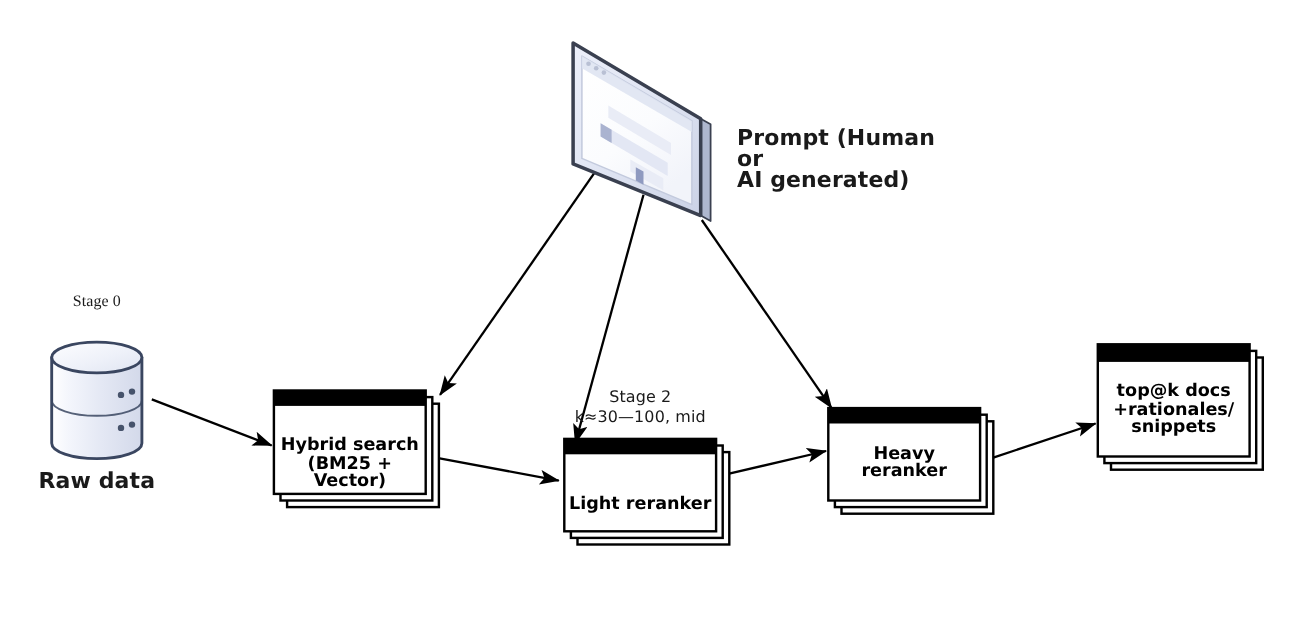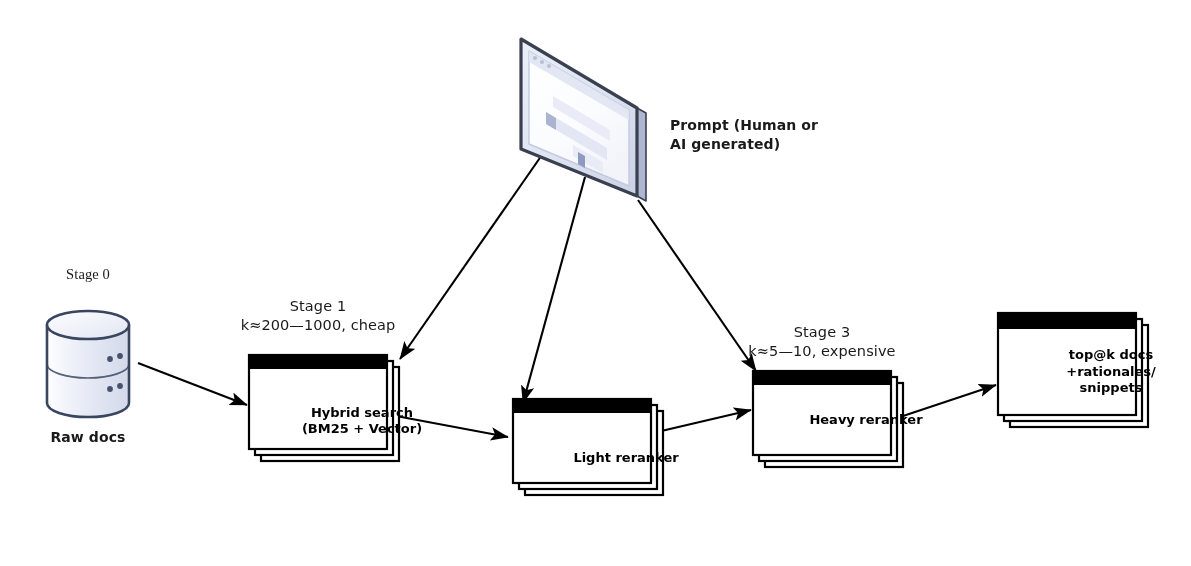--- a/index.html
+++ b/index.html
@@ -29,36 +29,35 @@
     text-align: center;
     color: #1a1a1a;
     font-family: "DejaVu Sans", sans-serif;
     font-size: 14.5px;
     line-height: 19px;
     white-space: pre-line;
     letter-spacing: 0.1px;
   }
   .caption-bold {
     font-weight: bold;
-    font-size: 14px;
+    font-size: 20px;
     line-height: 19px;
   }
   .boxtext {
     position: absolute;
     text-align: center;
     font-family: "DejaVu Sans", sans-serif;
     font-weight: bold;
-    font-size: 13px;
+    font-size: 16px;
     line-height: 16.5px;
     color: #000000;
     white-space: pre-line;
     display: flex;
     align-items: center;
     justify-content: center;
-    margin-left: 44px;
   }
 </style>
 </head>
 <body>
 
 <div id="canvas">
 
   <svg class="layer" viewBox="0 0 1191 566">
     <defs>
       <marker id="arrowhead" markerWidth="9" markerHeight="9" refX="8.2" refY="3.2" orient="auto" markerUnits="strokeWidth">
@@ -176,36 +175,34 @@
     <g>
       <rect x="1010" y="325" width="138" height="102" fill="#ffffff" stroke="#000000" stroke-width="2.2"></rect>
       <rect x="1004" y="319" width="138" height="102" fill="#ffffff" stroke="#000000" stroke-width="2.2"></rect>
       <rect x="998" y="313" width="138" height="102" fill="#ffffff" stroke="#000000" stroke-width="2.2"></rect>
       <rect x="998" y="313" width="138" height="16" fill="#000000"></rect>
     </g>
   </svg>
 
   <div class="caption" style="left:18px; top:265px; width:140px;font-family:Liberation Serif, serif;">Stage 0</div>
 
-  <div class="caption caption-bold" style="left:18px; top:428px; width:140px;">Raw docs</div>
+  <div class="caption caption-bold" style="left:18px; top:428px; width:140px;">Raw data</div>
 
   <div class="caption caption-bold" style="left:670px; top:116px; width:200px; text-align:left;">Prompt (Human or
 AI generated)</div>
 
-  <div class="caption" style="left:236px; top:297px; width:164px;">Stage 1
-k≈200—1000, cheap</div>
 
   <div class="boxtext" style="left:249px; top:369px; width:138px; height:104px;">Hybrid search
 (BM25 + Vector)</div>
 
+  <div class="caption" style="left:500px; top:352px; width:164px;">Stage 2
+k≈30—100, mid</div>
 
   <div class="boxtext" style="left:513px; top:413px; width:138px; height:90px;">Light reranker</div>
 
-  <div class="caption" style="left:740px; top:323px; width:164px;">Stage 3
-k≈5—10, expensive</div>
 
   <div class="boxtext" style="left:753px; top:385px; width:138px; height:70px;">Heavy reranker</div>
 
 
   <div class="boxtext" style="left:998px; top:329px; width:138px; height:86px;">top@k docs
 +rationales/
 snippets</div>
 
 </div>
 

